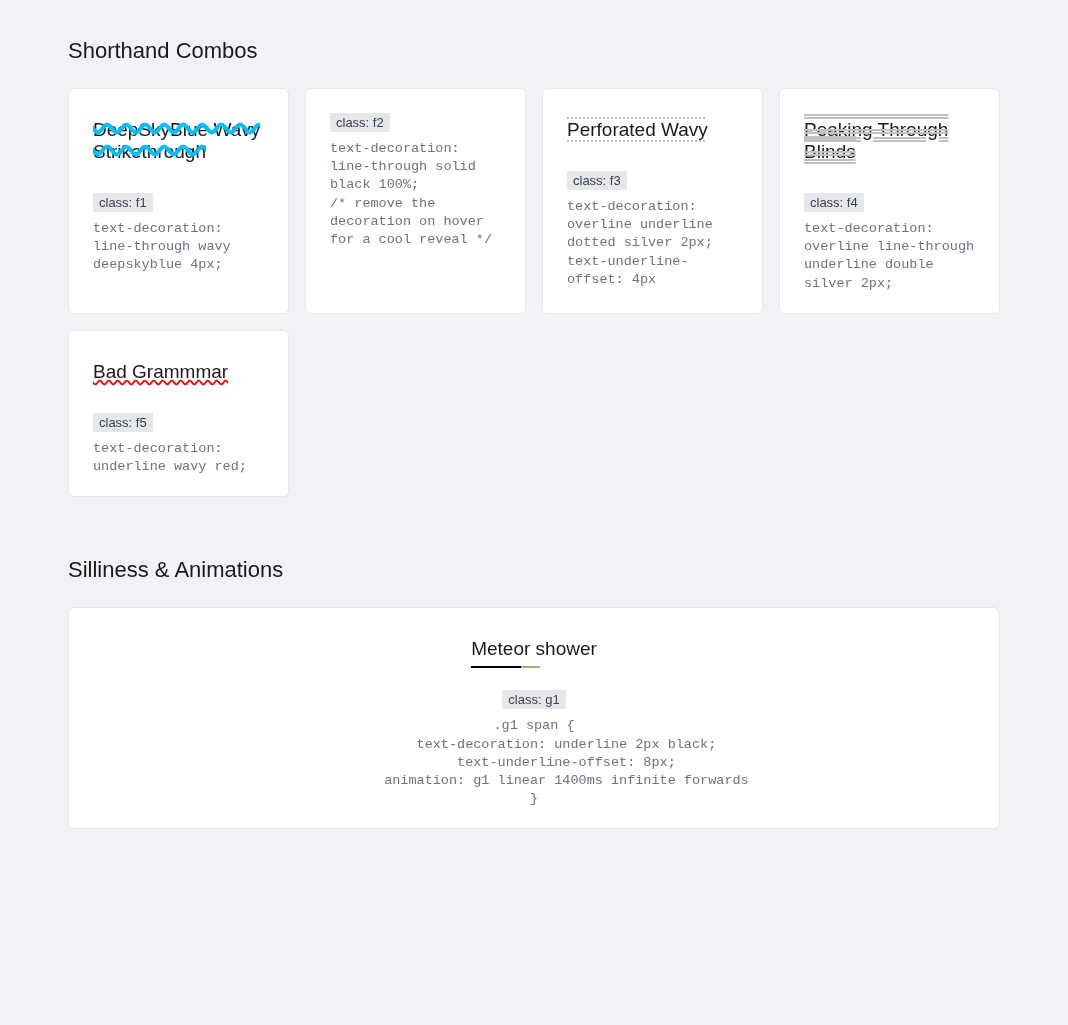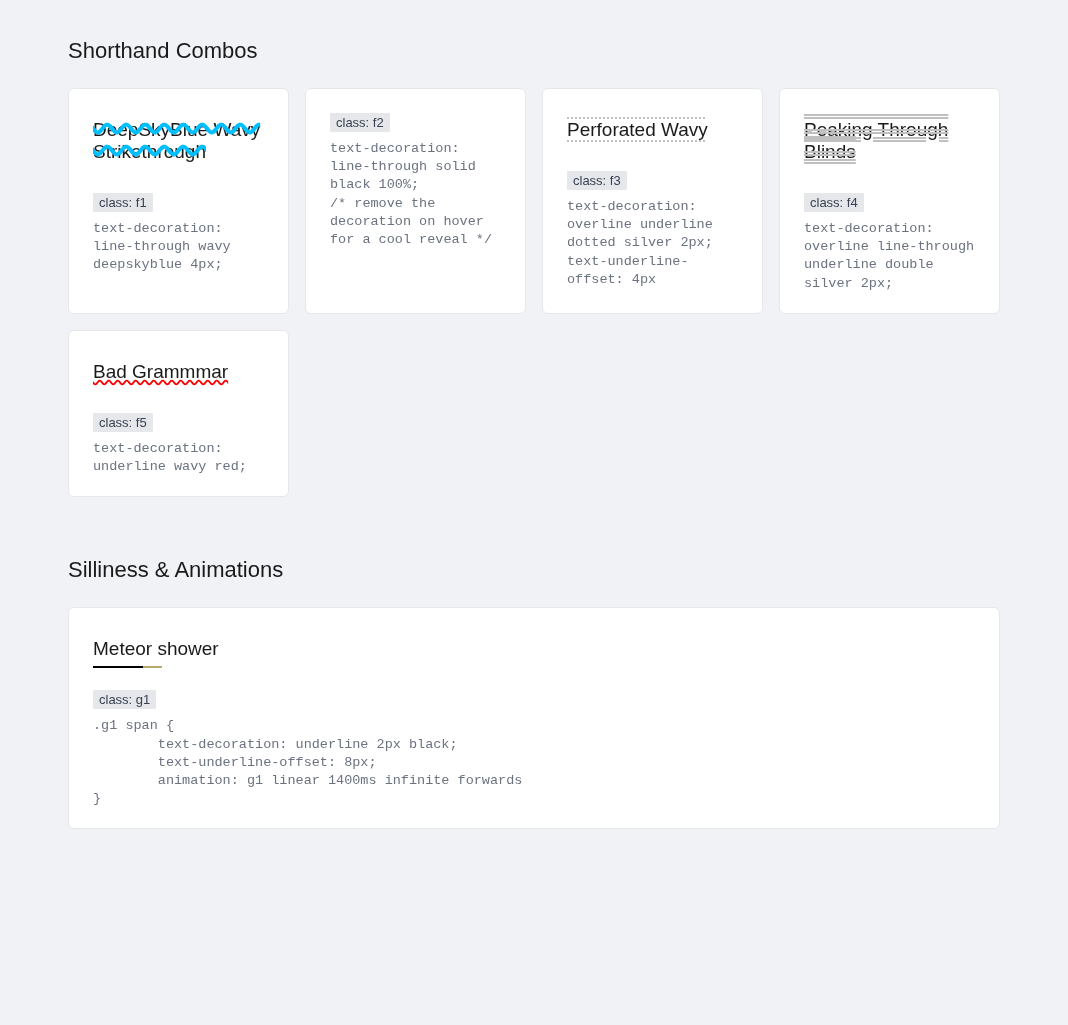--- a/index.html
+++ b/index.html
@@ -26,21 +26,21 @@
       grid-template-columns: 1fr 1fr 1fr 1fr;
       gap: 16px;
       margin-bottom: 60px;
     }
     .card {
       background: #fff;
       border: 1px solid #e5e7eb;
       border-radius: 6px;
       padding: 24px 24px 20px 24px;
     }
-    .card.full { grid-column: 1 / -1; }
+    .card.full { grid-column: 1 / -1; text-align: center; }
     .demo-text {
       font-size: 19px;
       font-weight: 500;
       display: inline-block;
       margin-top: 6px;
       margin-bottom: 30px;
     }
     .class-tag {
       display: inline-block;
       background: #e5e7eb;

